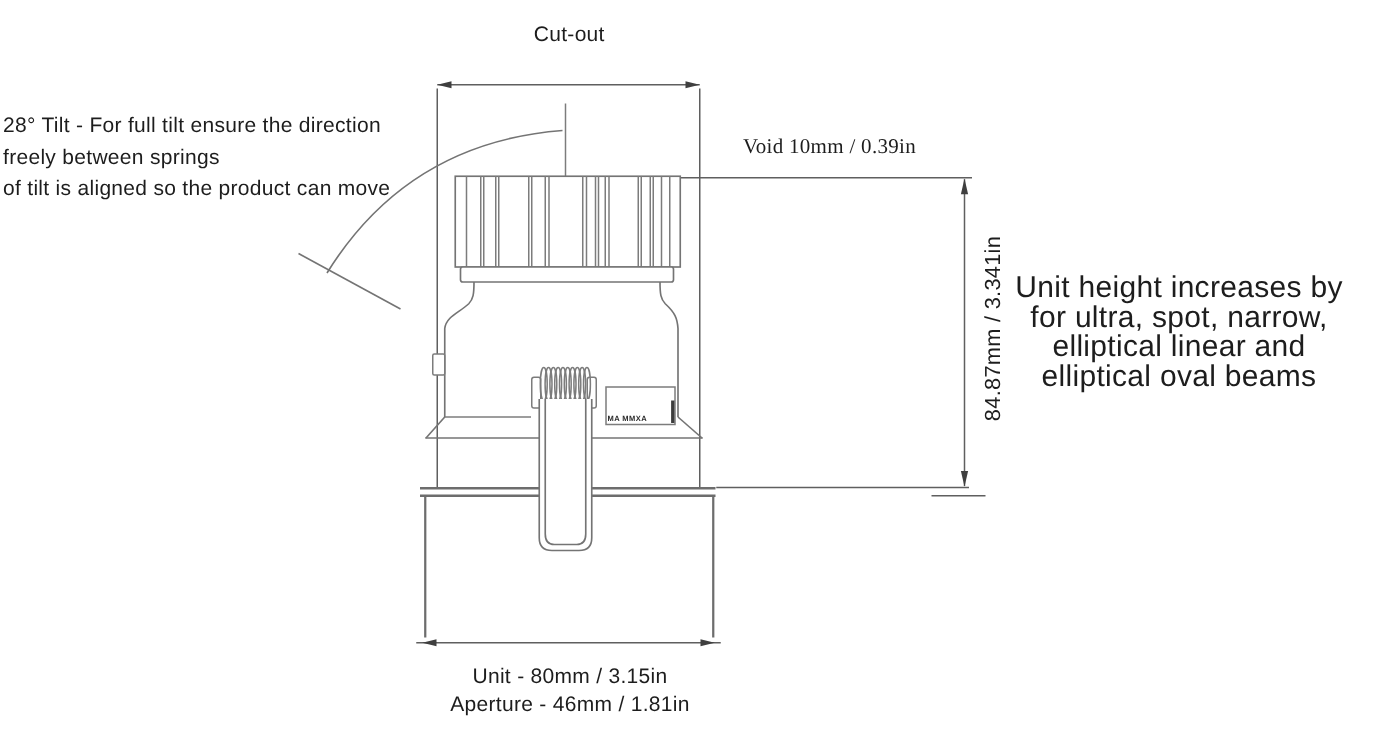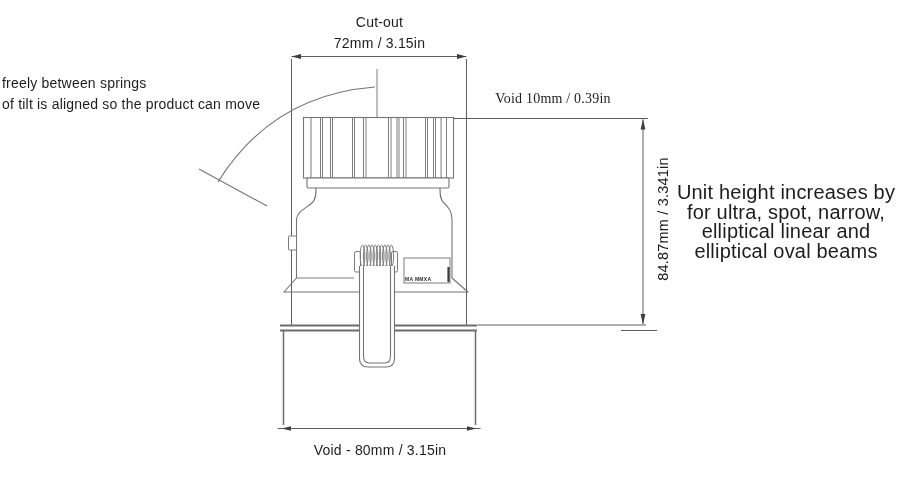--- a/index.html
+++ b/index.html
@@ -124,35 +124,36 @@
 
     <g>
       <path class="dim" d="M277.5 428.5 H480.5"></path>
       <polygon class="arrow" points="281.5,428.5 291,426.2 291,430.8"></polygon>
       <polygon class="arrow" points="476.5,428.5 467,426.2 467,430.8"></polygon>
     </g>
   </svg>
 
   <div id="cutout-label" class="lbl center">
     <div>Cut-out</div>
-    <div>72mm / 3.15in</div>
   </div>
 
   <div id="tilt-note" class="lbl">
+    <div>28° Tilt - For full tilt ensure the direction</div>
     <div>freely between springs</div>
     <div>of tilt is aligned so the product can move</div>
   </div>
 
   <div id="void-label" class="lbl">Void 10mm / 0.39in</div>
 
   <div id="height-label" class="lbl">84.87mm / 3.341in</div>
 
   <div id="beam-note" class="lbl center">
     <div>Unit height increases by</div>
     <div>for ultra, spot, narrow,</div>
     <div>elliptical linear and elliptical oval beams</div>
   </div>
 
   <div id="bezel-labels" class="lbl center">
-    <div>Void - 80mm / 3.15in</div>
+    <div>Unit - 80mm / 3.15in</div>
+    <div>Aperture - 46mm / 1.81in</div>
   </div>
 
 </div>
 
 </body></html>

